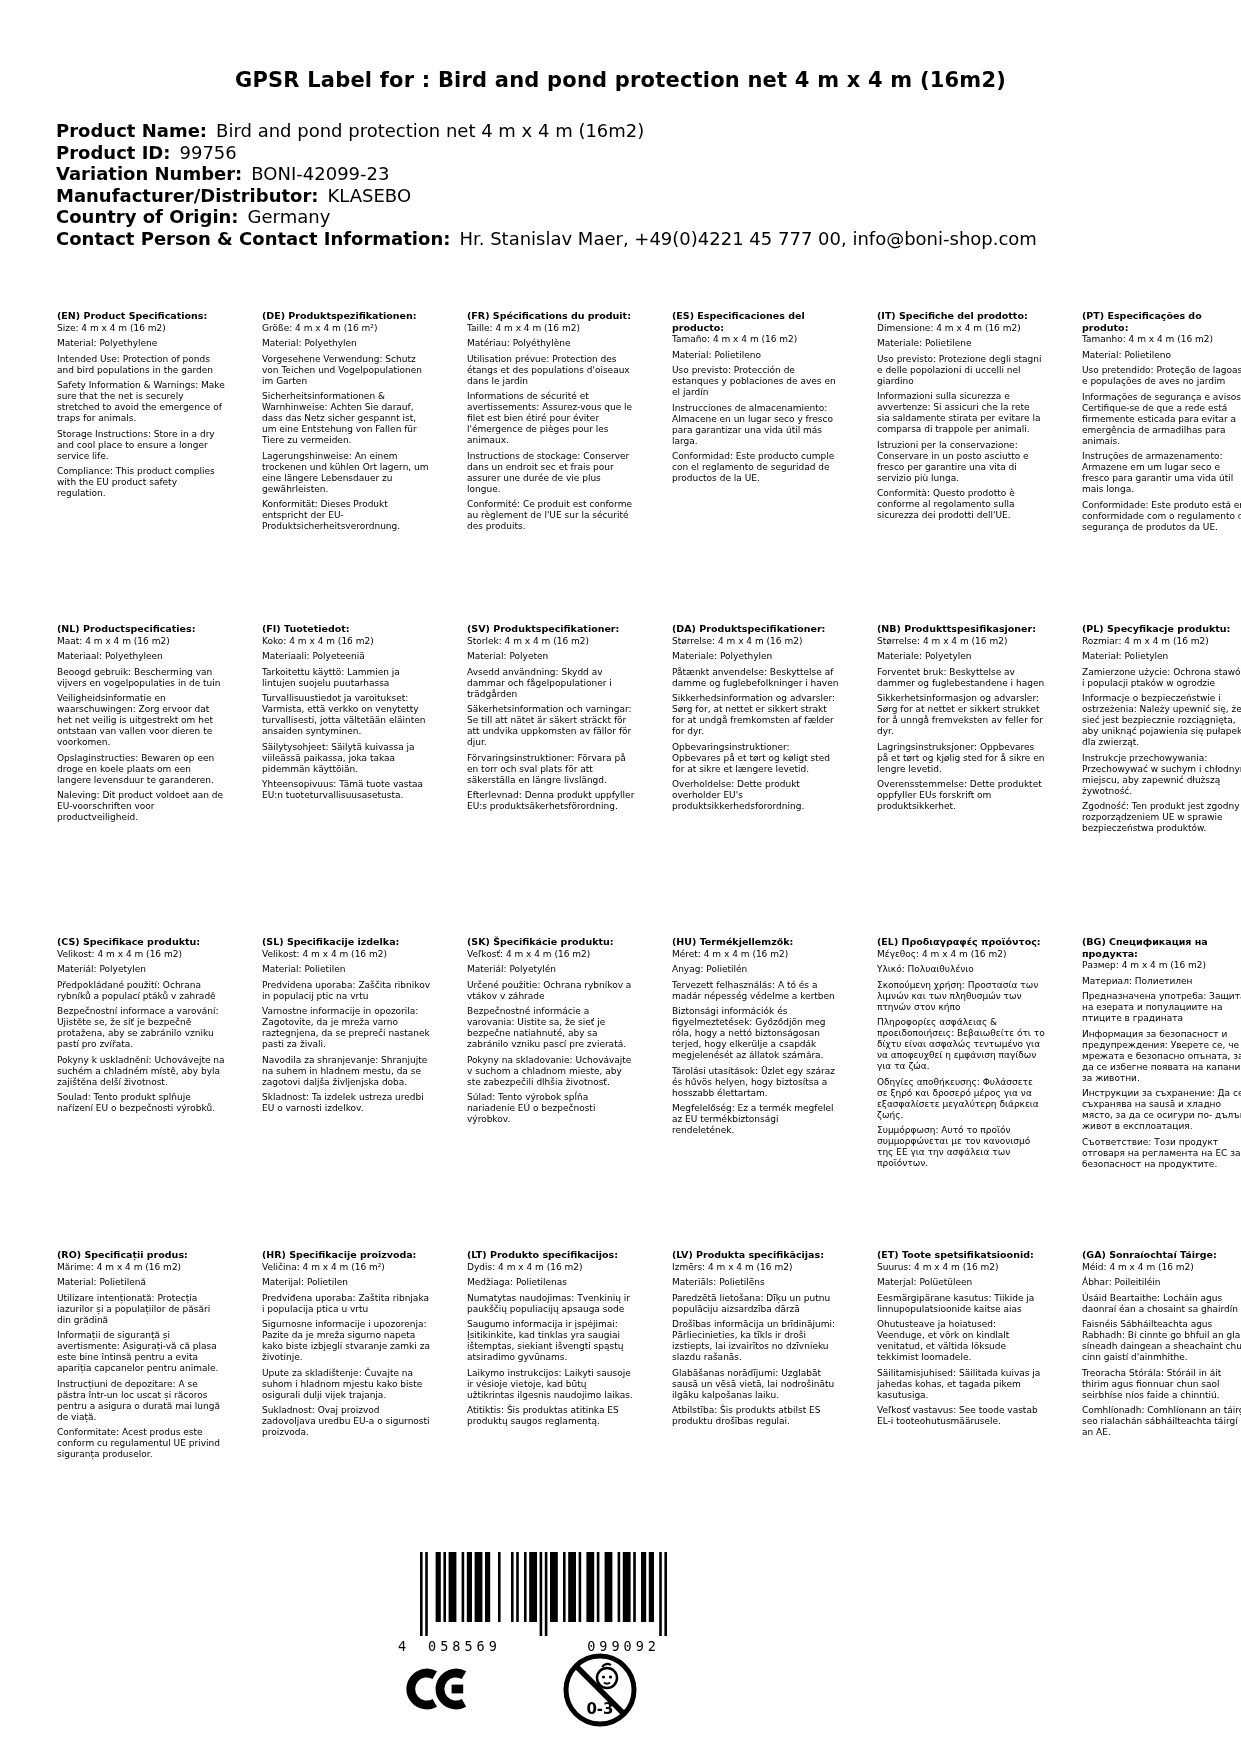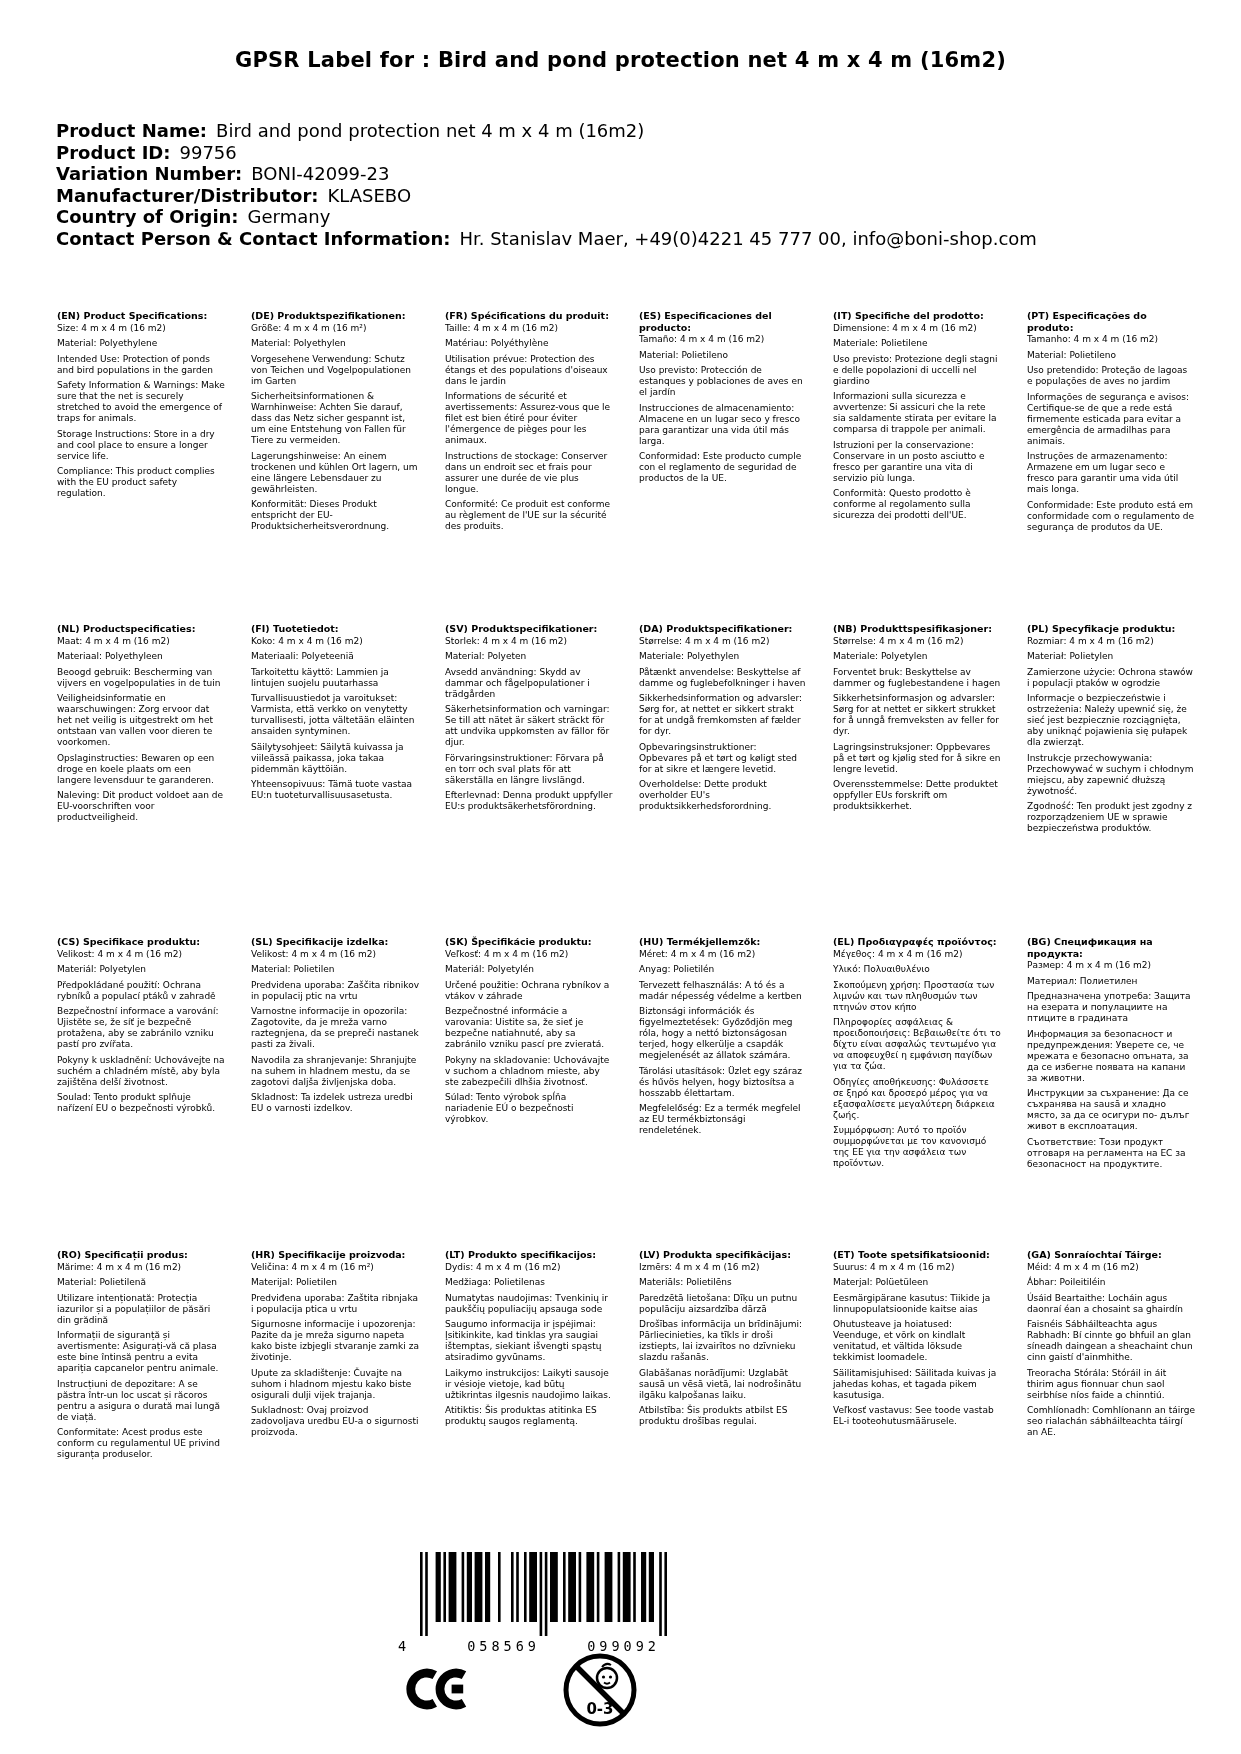--- a/index.html
+++ b/index.html
@@ -3,42 +3,42 @@
 <meta charset="utf-8">
 <style>
   html,body{margin:0;padding:0;background:#9a9a9a;}
   .page{
     position:relative;width:1241px;height:1754px;margin:0 auto;
     background:#ffffff;color:#000;
     font-family:"DejaVu Sans","Liberation Sans",sans-serif;
     overflow:hidden;
   }
   .title{
-    position:absolute;top:48px;left:0;width:100%;
+    position:absolute;top:68px;left:0;width:100%;
     text-align:center;font-size:21px;font-weight:bold;letter-spacing:.2px;
   }
   .info{position:absolute;left:56px;top:120px;font-size:18px;line-height:21.5px;}
   .info-row{white-space:nowrap;}
   .info-label{font-weight:bold;margin-right:9px;}
   .grid{
     position:absolute;left:57px;top:310px;width:1150px;
-    display:grid;grid-template-columns:repeat(6,168px);column-gap:26px;
+    display:grid;grid-template-columns:repeat(6,168px);column-gap:37px;
     grid-auto-rows:313px;
   }
   .block{font-size:9px;line-height:11px;overflow-wrap:break-word;}
   .block-header{font-weight:bold;font-size:9.5px;line-height:11.5px;margin:0 0 1px 0;}
   .block-para{margin:0 0 4.5px 0;}
   .barcode{position:absolute;left:386px;top:1552px;width:300px;height:100px;}
   .barcode svg{position:absolute;left:0;top:0;}
   .bc-digit{
     position:absolute;top:86px;font-family:"DejaVu Sans Mono","Liberation Mono",monospace;
     font-size:13.5px;letter-spacing:4px;
   }
   .bc-first{left:12px;letter-spacing:0;}
-  .bc-left{left:42px;width:112px;text-align:right;}
+  .bc-left{left:42px;width:112px;text-align:left;}
   .bc-right{left:162px;width:112px;text-align:right;}
   .ce{position:absolute;left:406px;top:1664px;}
   .age{position:absolute;left:560px;top:1650px;}
   .age text{font-family:"DejaVu Sans","Liberation Sans",sans-serif;font-weight:bold;}
 </style>
 </head>
 <body>
 
 <div class="page">
 

